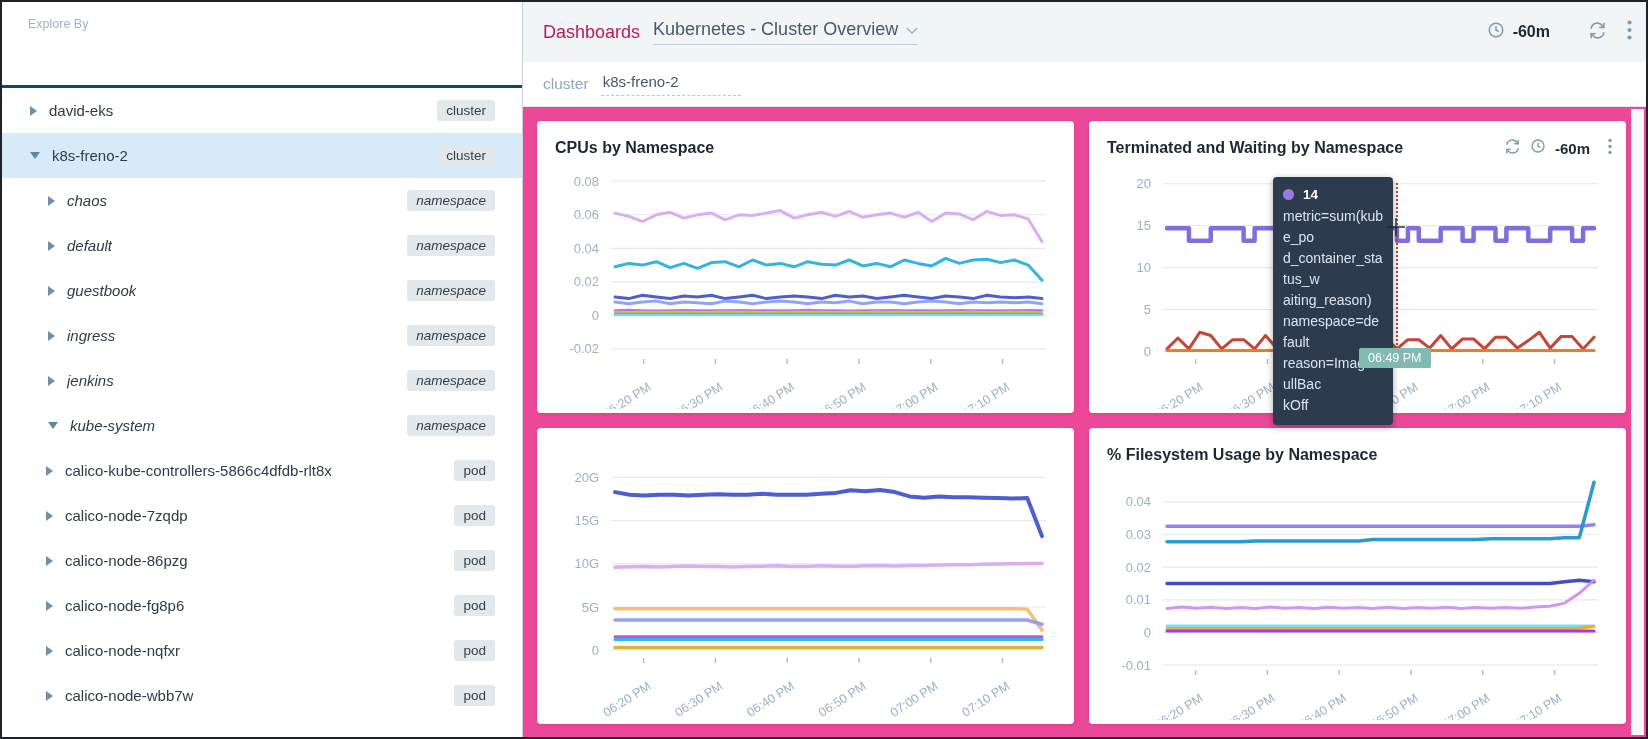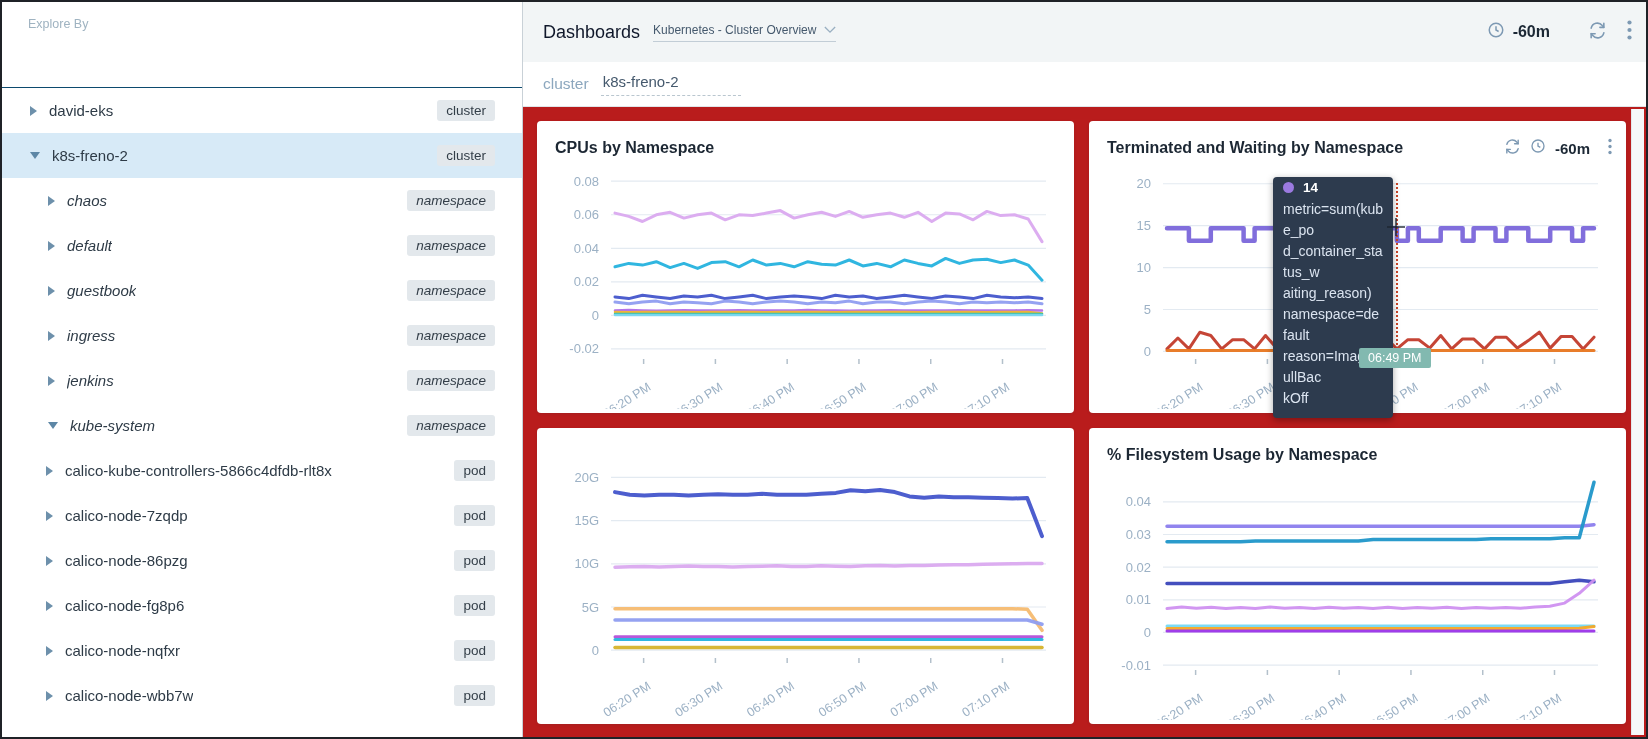--- a/index.html
+++ b/index.html
@@ -2,65 +2,65 @@
 <html><head>
 <meta charset="utf-8">
 <style>
   html,body{margin:0;padding:0;}
   body{width:1648px;height:739px;overflow:hidden;font-family:"Liberation Sans",sans-serif;background:#fff;}
   *{box-sizing:border-box;}
   .app{display:flex;width:1648px;height:739px;border:2px solid #1f2227;background:#fff;}
 
   
   .sidebar{width:521px;min-width:521px;background:#fff;border-right:1px solid #c9d1d7;display:flex;flex-direction:column;}
-  .sidebar-header{height:86px;padding:15px 26px 0 26px;border-bottom:1px solid #0c4a6e;}
+  .sidebar-header{height:86px;padding:15px 26px 0 26px;border-bottom:3px solid #0c4a6e;}
   .explore-by{font-size:12.5px;color:#9fb3c1;margin-bottom:11px;}
   .view-selector{display:flex;align-items:center;justify-content:space-between;font-size:15.5px;color:#3a4d5f;cursor:pointer;}
   .tree{flex:1;overflow:hidden;}
   .tree-row{height:45px;display:flex;align-items:center;font-size:15px;color:#2e3b47;cursor:pointer;}
   .tree-row.selected{background:#d7eaf7;}
   .lvl1{padding-left:28px;}
   .lvl2{padding-left:46px;font-style:italic;}
   .lvl3{padding-left:44px;}
   .arrow{display:inline-block;margin-right:12px;flex:none;}
   .arrow.right{width:0;height:0;border-top:5.5px solid transparent;border-bottom:5.5px solid transparent;border-left:7.5px solid #6d90ab;}
   .arrow.down{width:0;height:0;border-left:5.5px solid transparent;border-right:5.5px solid transparent;border-top:7.5px solid #5d87a6;}
   .tree-label{white-space:nowrap;overflow:hidden;text-overflow:ellipsis;}
   .badge{margin-left:auto;margin-right:27px;background:#e3e8ec;color:#333e48;font-size:13.5px;padding:3px 9px;border-radius:3px;flex:none;}
 
   
   .main{flex:1;display:flex;flex-direction:column;min-width:0;}
   .topbar{height:60px;min-height:60px;background:#f2f5f6;display:flex;align-items:center;padding:0 14px 0 20px;}
-  .section-label{font-size:18px;color:#0f172a;margin-right:13px;}
-  .dash-title{display:flex;align-items:center;gap:8px;font-size:12px;color:#45596d;border-bottom:1px solid #c2cdd6;padding-bottom:4px;cursor:pointer;}
+  .section-label{font-size:18px;color:#be185d;margin-right:13px;}
+  .dash-title{display:flex;align-items:center;gap:8px;font-size:18px;color:#45596d;border-bottom:1px solid #c2cdd6;padding-bottom:4px;cursor:pointer;}
   .topbar-right{margin-left:auto;display:flex;align-items:center;}
   .time-chip{display:flex;align-items:center;gap:8px;font-size:16px;font-weight:700;color:#1c2835;cursor:pointer;}
   .tb-gap1{width:38px;}
   .tb-gap2{width:20px;}
   .icon-btn{display:flex;align-items:center;cursor:pointer;}
 
   .filterbar{height:45px;min-height:45px;background:#fff;border-bottom:1px solid #e0e5e9;display:flex;align-items:center;padding:0 20px;}
   .scope-label{font-size:15.5px;color:#8ca7be;margin-right:12px;}
   .scope-value{font-size:15px;color:#45596d;border-bottom:1px dashed #b9c6cf;padding:0 62px 5px 2px;cursor:pointer;}
 
-  .content{flex:1;background:#b91c1c;position:relative;padding:14px 0 0 14px;display:grid;grid-template-columns:537px 537px;grid-template-rows:292px 296px;gap:15px;}
+  .content{flex:1;background:#ec4899;position:relative;padding:14px 0 0 14px;display:grid;grid-template-columns:537px 537px;grid-template-rows:292px 296px;gap:15px;}
   .scroll-strip{position:absolute;top:2px;right:2px;bottom:2px;width:13px;background:#f6f8f9;border-left:1px solid #e4e8eb;}
 
   .card{background:#fff;border-radius:4px;box-shadow:0 1px 3px rgba(40,50,60,.14);padding:15px 14px 4px 18px;display:flex;flex-direction:column;position:relative;}
   .card-head{display:flex;align-items:center;min-height:24px;}
   .card-title{font-size:16px;font-weight:700;color:#1c2733;white-space:nowrap;}
   .card-controls{margin-left:auto;display:flex;align-items:center;gap:9px;}
   .panel-time{font-size:15px;font-weight:700;color:#1c2835;}
   .kebab-pad{margin-left:9px;}
   .chart{flex:1;width:100%;display:block;}
   svg text{font-family:"Liberation Sans",sans-serif;}
 
   
   .crosshair{position:absolute;left:307px;top:62px;height:174px;width:0;border-left:2px dotted #cb4528;z-index:4;}
-  .hover-tooltip{position:absolute;left:184px;top:56px;width:120px;background:#2d3b4e;border-radius:4px;padding:3px 10px 9px;z-index:5;box-shadow:0 2px 7px rgba(0,0,0,.35);}
+  .hover-tooltip{position:absolute;left:184px;top:56px;width:120px;background:#2d3b4e;border-radius:4px;padding:10px 10px 9px;z-index:5;box-shadow:0 2px 7px rgba(0,0,0,.35);}
   .tt-head{display:flex;align-items:center;gap:9px;margin-bottom:4px;}
   .tt-dot{width:11px;height:11px;border-radius:50%;background:#9b7ae0;flex:none;}
   .tt-val{color:#fff;font-size:13.5px;font-weight:700;}
   .tt-text{color:#dbe4f0;font-size:14px;line-height:1.5;white-space:pre-line;word-break:break-all;}
   .cross-cursor{position:absolute;left:296px;top:95px;z-index:6;}
   .time-badge{position:absolute;left:270px;top:227px;background:#82b9b0;color:#fff;font-size:12.5px;padding:3px 9px;border-radius:2px;z-index:6;}
 </style>
 </head>
 <body>
 

